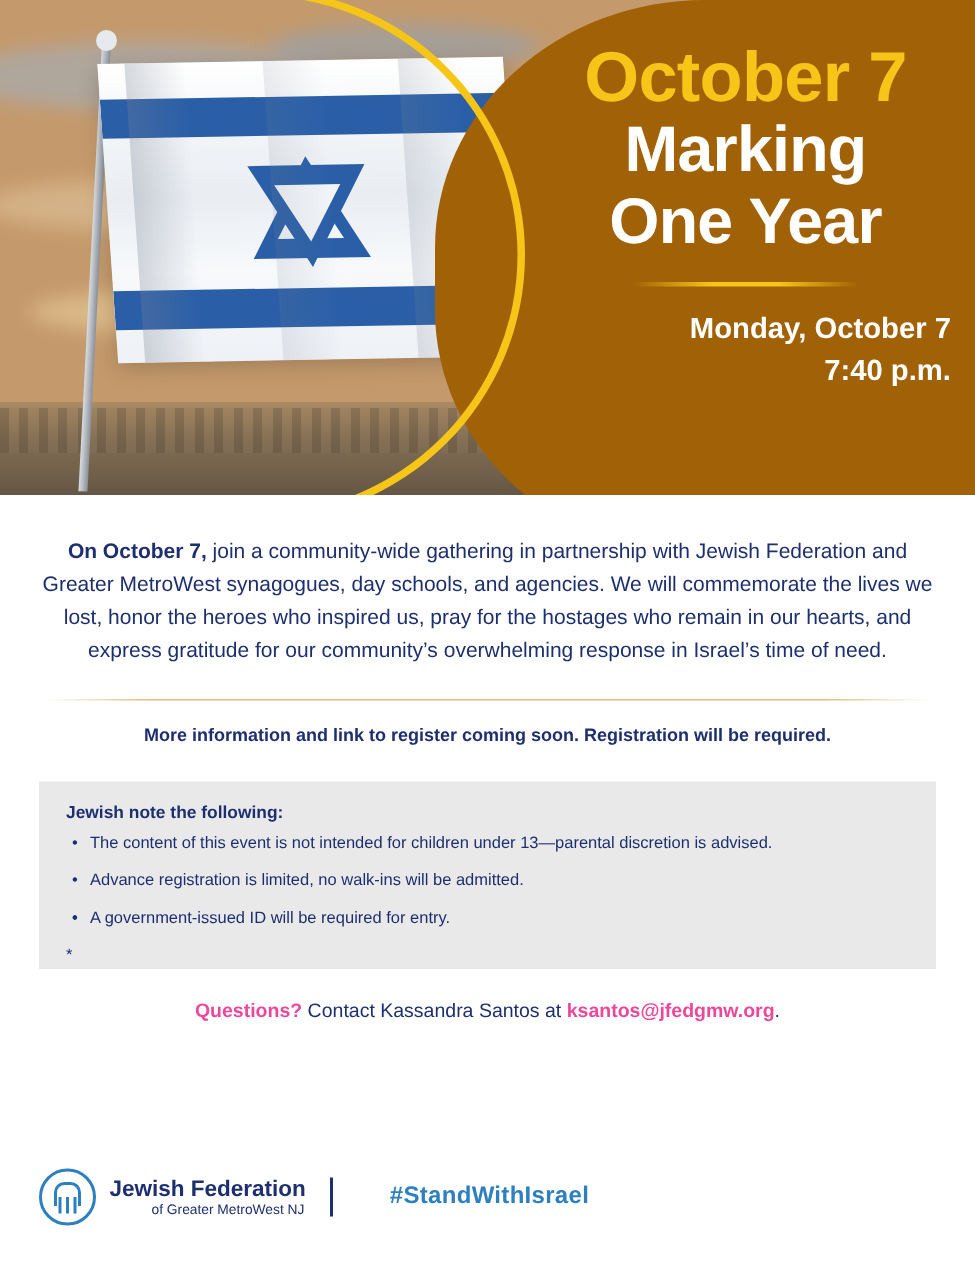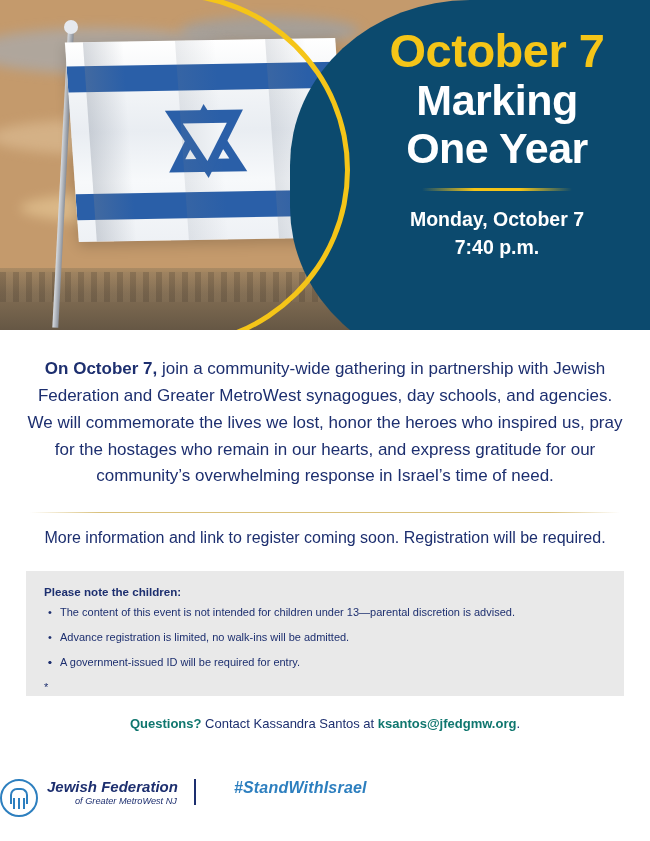--- a/index.html
+++ b/index.html
@@ -145,21 +145,21 @@
     transform: translateX(-22px);
   }
   .star .hole-up   { border-bottom: 38px solid #f2f5f8; top: 19px; }
   .star .hole-down { border-top: 38px solid #f2f5f8; top: 21px; }
 
   
   .panel {
     position: absolute;
     right: 0; top: 0;
     width: 360px; height: 372px;
-    background: #0c4a6e;
+    background: #a16207;
     border-top-left-radius: 180px 165px;
     border-bottom-left-radius: 180px 165px;
     overflow: hidden;
     text-decoration: underline;
   }
   .arc-ring {
     position: absolute;
     right: 300px; top: -8px;
     width: 350px; height: 346px;
     border-radius: 50%;
@@ -196,43 +196,44 @@
     width: 150px;
     height: 3px;
     margin: 16px auto 14px;
     background: linear-gradient(to right, rgba(245,197,24,0), #f5c518 35%, #f5c518 65%, rgba(245,197,24,0));
     border-radius: 2px;
   }
   .t-when {
     font-size: 19.5px;
     font-weight: bold;
     line-height: 1.45;
+    text-align: right;
   }
 
   
   .body-copy {
     margin: 26px 26px 0;
     text-align: center;
-    font-size: 17px;
+    font-size: 14px;
     line-height: 1.58;
     color: #1d2f6f;
   }
   .body-copy b { color: #1d2f6f; }
 
   .rule {
     margin: 22px 30px 0;
     height: 1px;
     background: linear-gradient(to right, rgba(216,190,120,0), #d9c07a 12%, #d9c07a 88%, rgba(216,190,120,0));
   }
 
   .reg-line {
     margin: 16px 26px 0;
     text-align: center;
-    font-size: 16px;
-    font-weight: normal;
+    font-size: 12px;
+    font-weight: bold;
     color: #1d2f6f;
   }
 
   
   .note-box {
     margin: 24px 26px 0;
     background: #e9e9e9;
     padding: 14px 18px 16px;
   }
   .note-title {
@@ -261,28 +262,29 @@
   .note-list li.last { margin-bottom: 0; padding-left: 12px; }
   .note-list li.last .bullet { left: 0; }
 
   
   .questions {
     margin: 20px 26px 0;
     text-align: center;
     font-size: 13px;
     color: #1d2f6f;
   }
-  .questions b { color: #0f766e; }
+  .questions b { color: #ec4899; }
 
   
   .footer {
     position: absolute;
     left: 0; right: 0; bottom: 24px;
     display: flex;
-    font-style: italic;
+    align-items: center;
+    padding-left: 26px;
   }
   .logo-mark {
     width: 34px; height: 34px;
     border-radius: 50%;
     border: 2px solid #2d7fbf;
     position: relative;
     flex: 0 0 auto;
     margin-right: 9px;
   }
   .logo-mark::before {
@@ -377,21 +379,21 @@
 
   <div class="body-copy">
     <b>On October 7,</b><span> join a community-wide gathering in partnership with Jewish Federation and Greater MetroWest synagogues, day schools, and agencies. We will commemorate the lives we lost, honor the heroes who inspired us, pray for the hostages who remain in our hearts, and express gratitude for our community’s overwhelming response in Israel’s time of need.</span>
   </div>
 
   <div class="rule"></div>
 
   <div class="reg-line">More information and link to register coming soon. Registration will be required.</div>
 
   <div class="note-box">
-    <div class="note-title">Please note the children:</div>
+    <div class="note-title">Jewish note the following:</div>
     <ul class="note-list">
       <li><span class="bullet">•</span><span>The content of this event is not intended for children under 13—parental discretion is advised.</span></li>
       <li><span class="bullet">•</span><span>Advance registration is limited, no walk-ins will be admitted.</span></li>
       <li><span class="bullet">•</span></li>
       <li><span class="bullet">•</span><span>A government-issued ID will be required for entry.</span></li>
       <li class="last"><span class="bullet">*</span></li>
     </ul>
   </div>
 
   <div class="questions">

